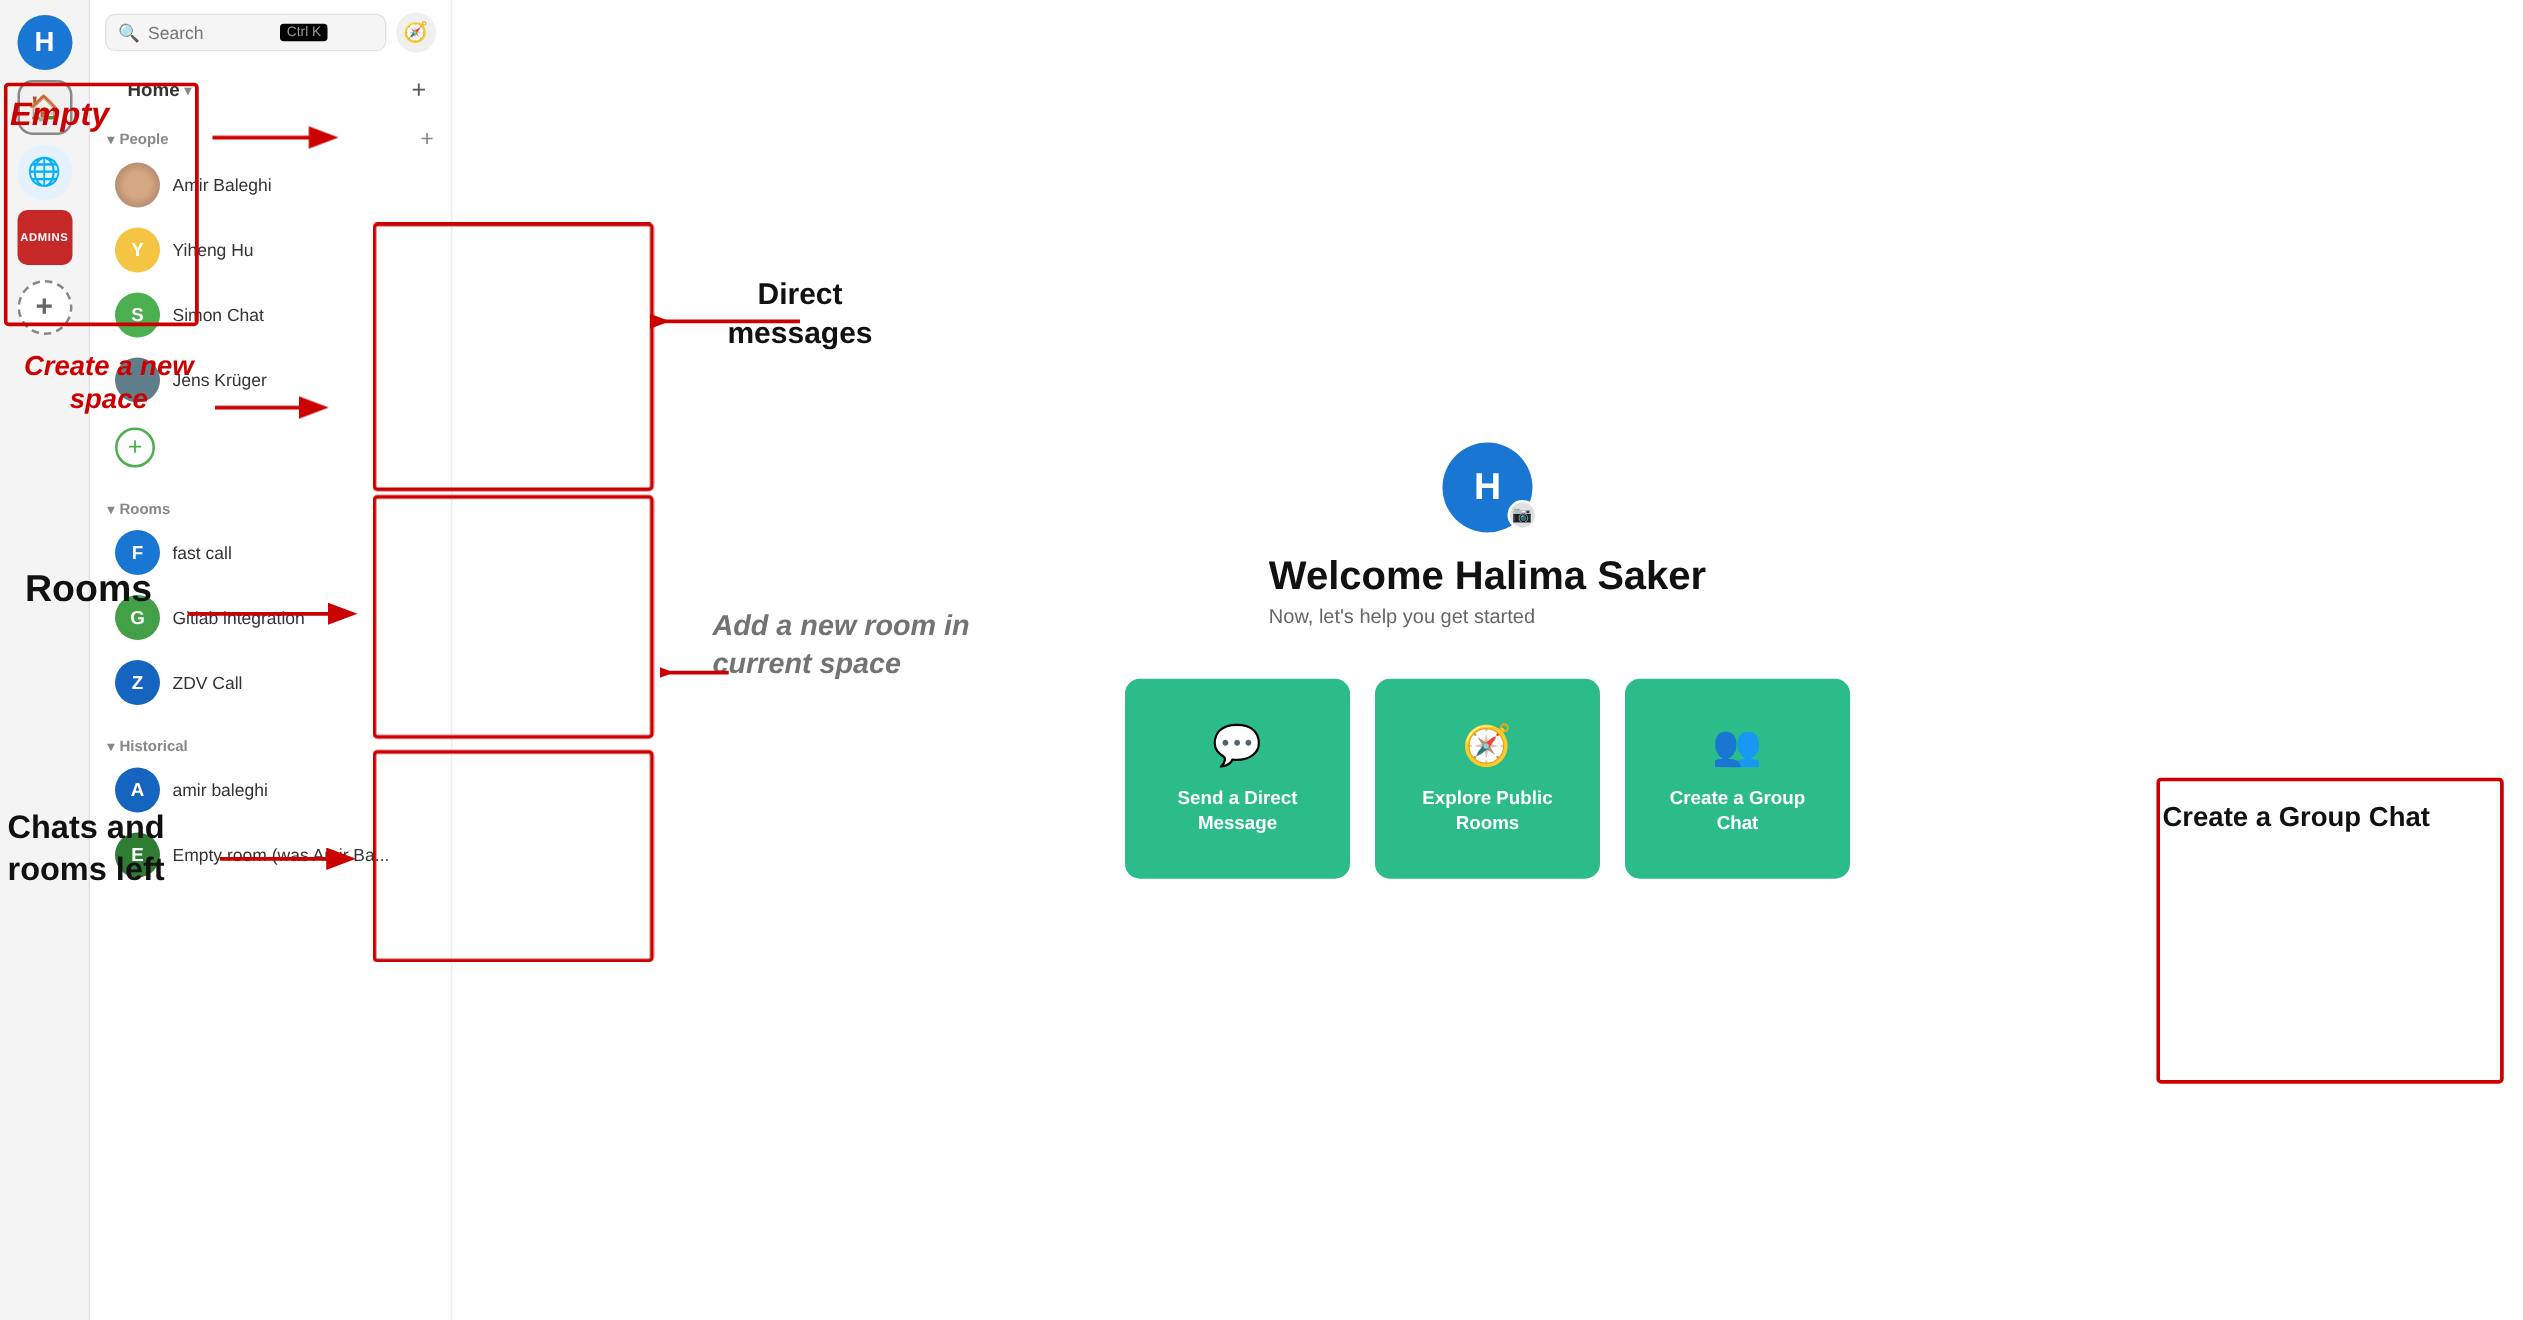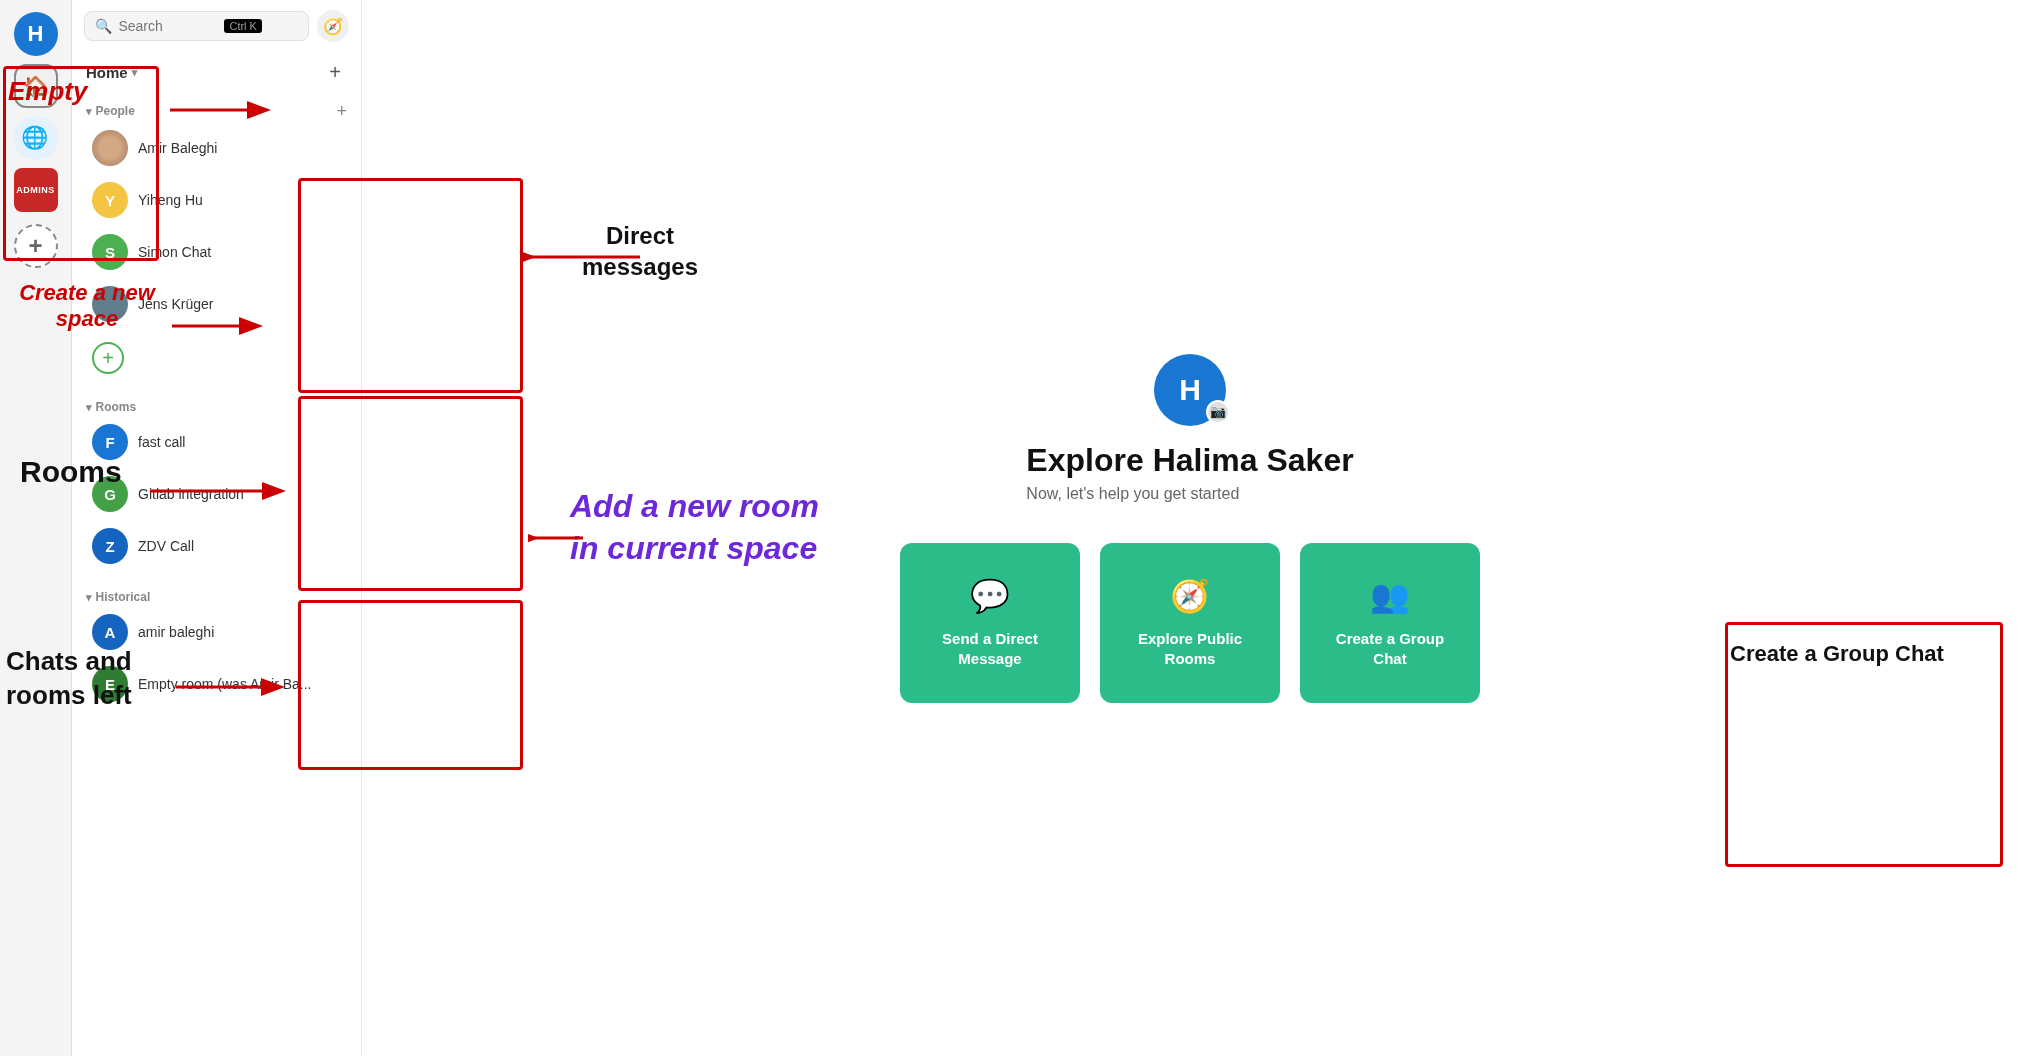--- a/index.html
+++ b/index.html
@@ -124,20 +124,21 @@
       padding: 8px 14px 4px;
     }
 
     .room-list-title {
       font-size: 15px;
       font-weight: 600;
       color: #333;
       display: flex;
       align-items: center;
       gap: 4px;
+      margin-left: 16px;
     }
 
     .add-btn {
       width: 24px;
       height: 24px;
       border-radius: 50%;
       border: none;
       background: transparent;
       cursor: pointer;
       font-size: 20px;
@@ -458,21 +459,21 @@
 
   </div>
 
   <div class="content-panel">
     <div class="welcome-section">
       <div class="user-avatar-large">
         <span>H</span>
         <div class="camera-badge">📷</div>
       </div>
       <div>
-        <div class="welcome-title">Explore Halima Saker</div>
+        <div class="welcome-title">Welcome Halima Saker</div>
         <div class="welcome-subtitle" style="margin-top:6px;">Now, let's help you get started</div>
       </div>
     </div>
 
     <div class="action-cards">
       <div class="action-card">
         <div class="action-card-icon">💬</div>
         <div class="action-card-label" style="white-space:pre-line;">Send a Direct
 Message</div>
       </div>
@@ -533,21 +534,21 @@
 <div style="position:fixed; top:455px; left:20px; font-size:30px; font-weight:900; color:#111; pointer-events:none; z-index:201;">Rooms</div>
 <svg style="position:fixed;top:476px;left:150px;pointer-events:none;z-index:202;" width="155" height="30">
   <defs>
       <marker id="ah4" markerWidth="8" markerHeight="8" refX="6" refY="3" orient="auto">
         <path d="M0,0 L0,6 L8,3 z" fill="#cc0000"></path>
       </marker>
     </defs>
   <line x1="0" y1="15" x2="130" y2="15" stroke="#cc0000" stroke-width="3" marker-end="url(#ah4)"></line>
 </svg>
 
-<div style="position:fixed; top:486px; left:570px; font-size:32px; font-weight:900; color:#6d28d9; font-style:italic; pointer-events:none; z-index:201; line-height:1.3; width:260px;">Add a new room in
+<div style="position:fixed; top:486px; left:570px; font-size:23px; font-weight:900; color:#737373; font-style:italic; pointer-events:none; z-index:201; line-height:1.3; width:260px;">Add a new room in
 current space</div>
 
 <svg style="position:fixed;top:523px;left:528px;pointer-events:none;z-index:202;" width="60" height="30">
   <defs>
       <marker id="ah5" markerWidth="8" markerHeight="8" refX="2" refY="3" orient="auto">
         <path d="M8,0 L8,6 L0,3 z" fill="#cc0000"></path>
       </marker>
     </defs>
   <line x1="55" y1="15" x2="5" y2="15" stroke="#cc0000" stroke-width="3" marker-end="url(#ah5)"></line>
 </svg>

